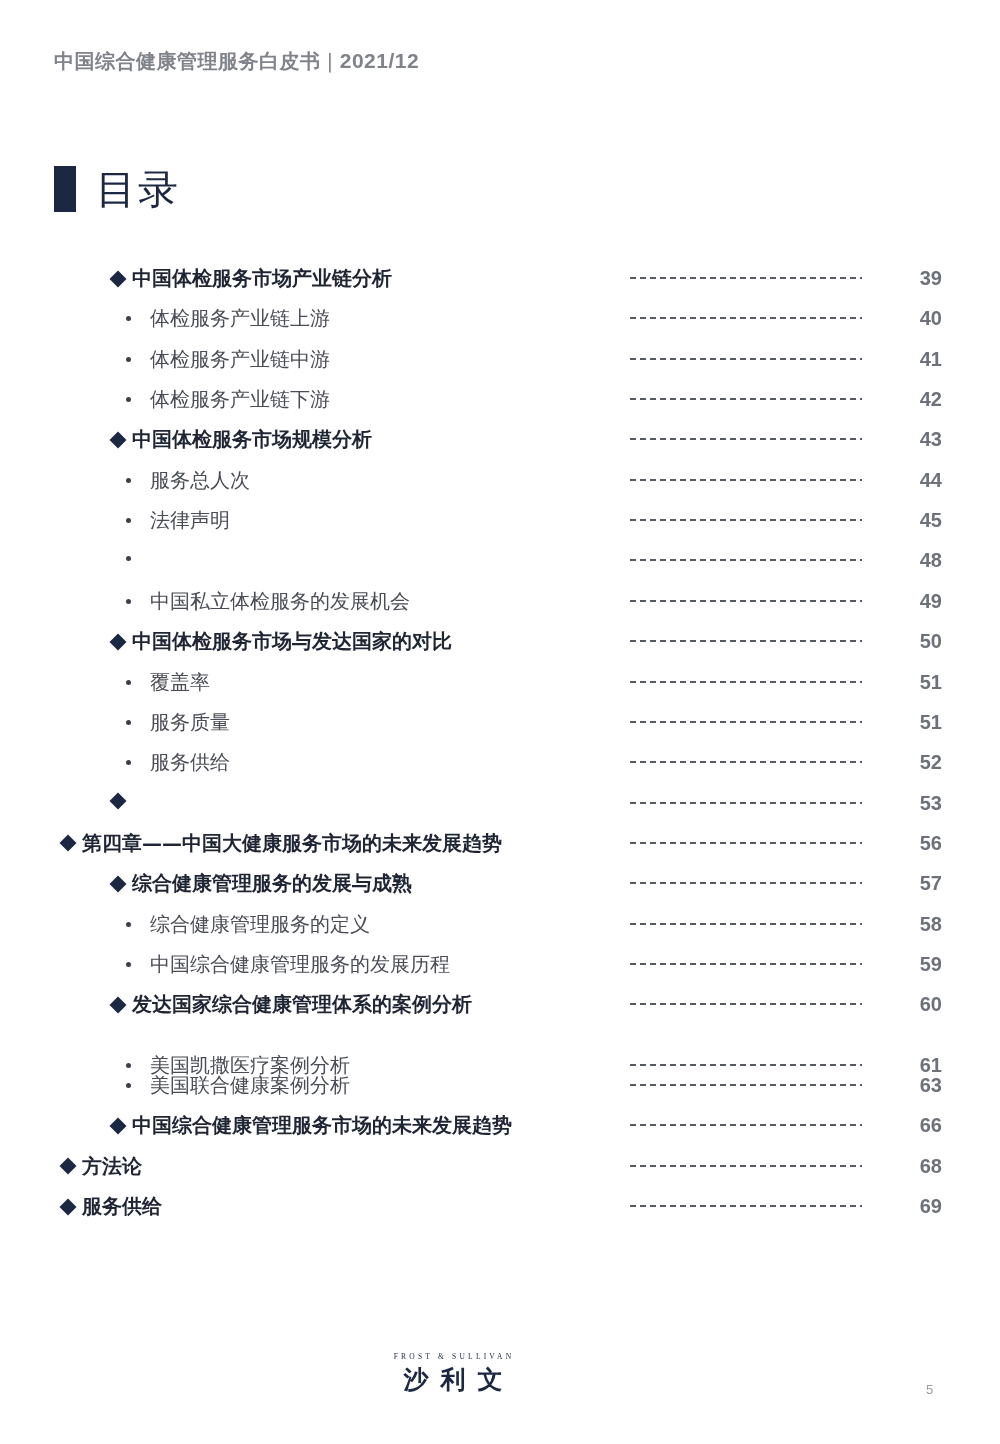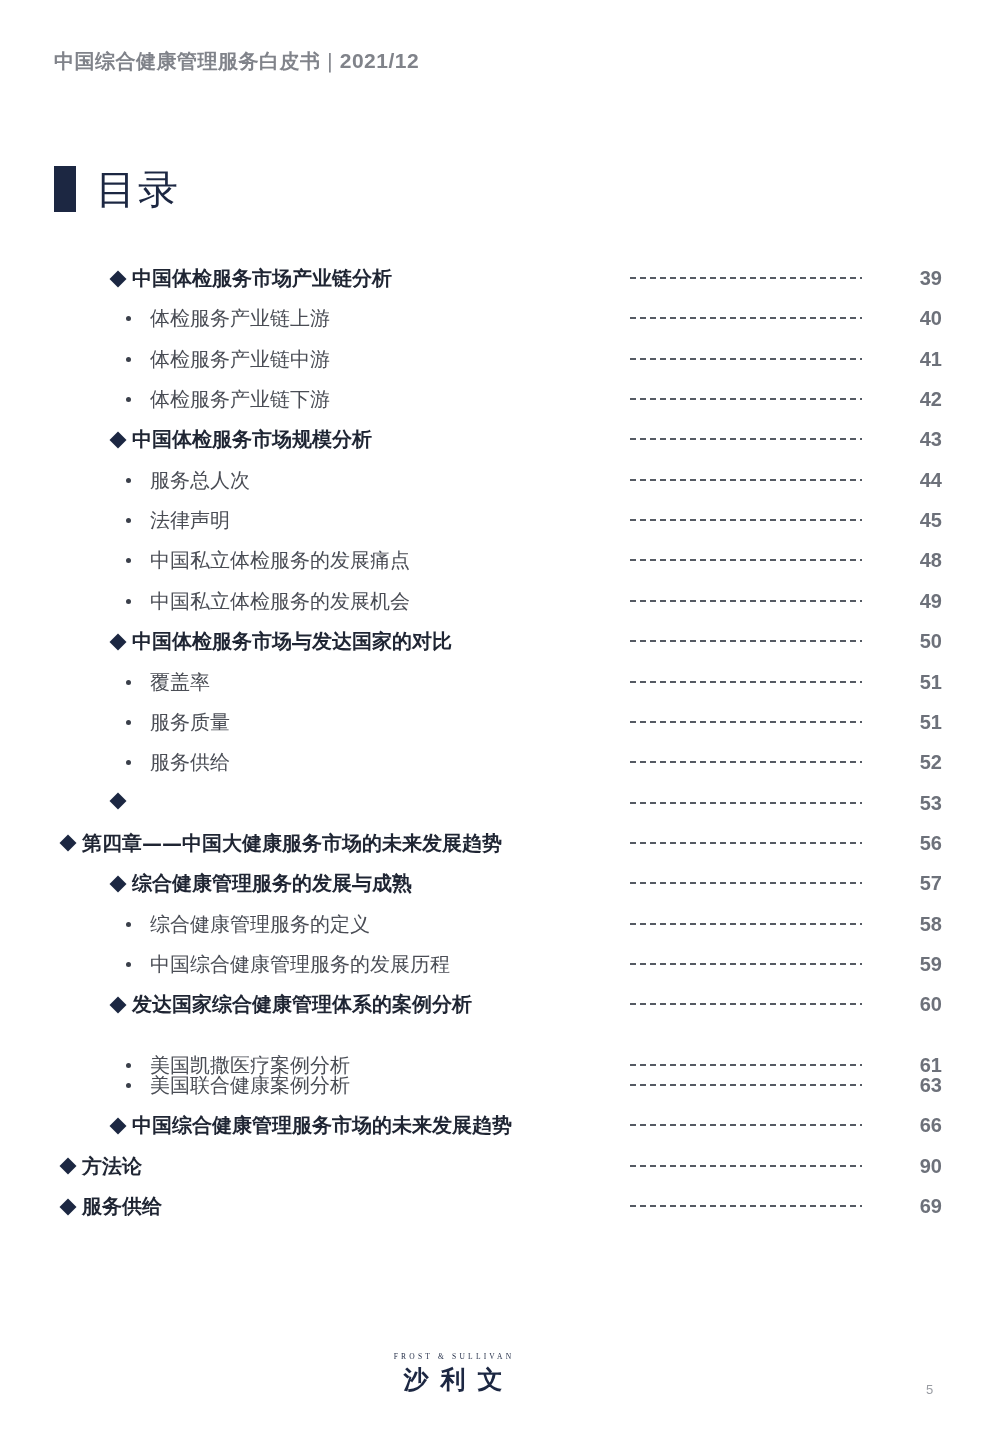--- a/index.html
+++ b/index.html
@@ -90,21 +90,21 @@
       <div class="lead"><span class="bullet"></span><span class="label plain-label">服务总人次</span></div>
       <div class="dots"></div>
       <div class="page">44</div>
     </div>
     <div class="row lvl3" style="top: 242.1px;">
       <div class="lead"><span class="bullet"></span><span class="label plain-label">法律声明</span></div>
       <div class="dots"></div>
       <div class="page">45</div>
     </div>
     <div class="row lvl3" style="top: 282.45px;">
-      <div class="lead"><span class="bullet"></span><span class="label plain-label">中国私立体检服务的发展痛点</span></div>
+      <div class="lead"><span class="bullet"></span></div>
       <div class="dots"></div>
       <div class="page">48</div>
     </div>
     <div class="row lvl3" style="top: 322.8px;">
       <div class="lead"><span class="bullet"></span><span class="label plain-label">中国私立体检服务的发展机会</span></div>
       <div class="dots"></div>
       <div class="page">49</div>
     </div>
     <div class="row lvl2" style="top: 363.15px;">
       <div class="lead"><span class="diamond"></span><span class="label bold-label">中国体检服务市场与发达国家的对比</span></div>
@@ -167,21 +167,21 @@
       <div class="page">63</div>
     </div>
     <div class="row lvl2" style="top: 847.35px;">
       <div class="lead"><span class="diamond"></span><span class="label bold-label">中国综合健康管理服务市场的未来发展趋势</span></div>
       <div class="dots"></div>
       <div class="page">66</div>
     </div>
     <div class="row lvl1" style="top: 887.7px;">
       <div class="lead"><span class="diamond"></span><span class="label bold-label">方法论</span></div>
       <div class="dots"></div>
-      <div class="page">90</div>
+      <div class="page">68</div>
     </div>
     <div class="row lvl1" style="top: 928.05px;">
       <div class="lead"><span class="diamond"></span><span class="label bold-label">服务供给</span></div>
       <div class="dots"></div>
       <div class="page">69</div>
     </div>
   </div>
 
 <div class="logo">
   <div class="logo-en">FROST &amp; SULLIVAN</div>

